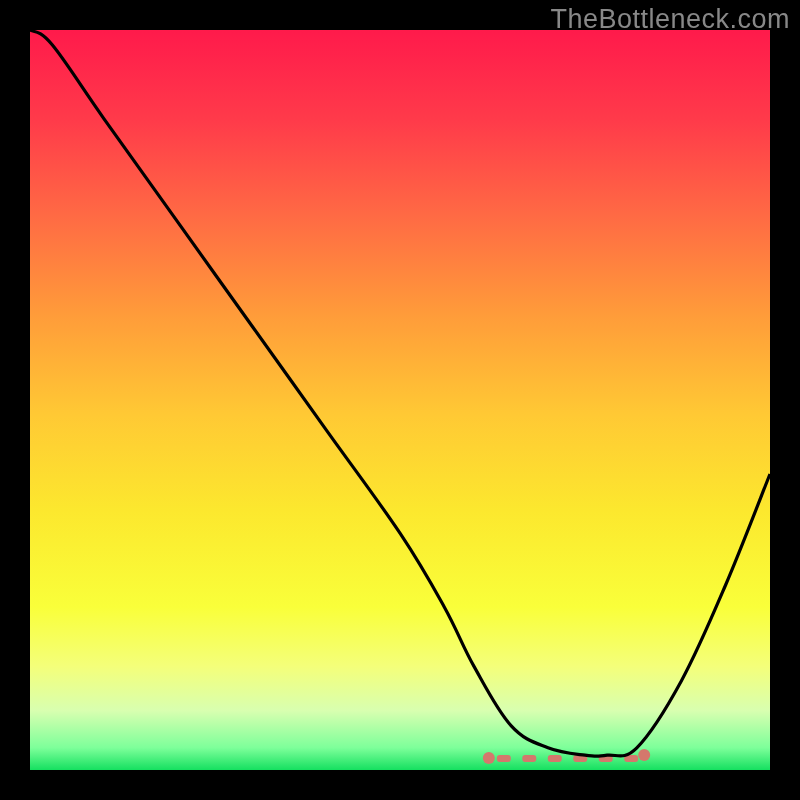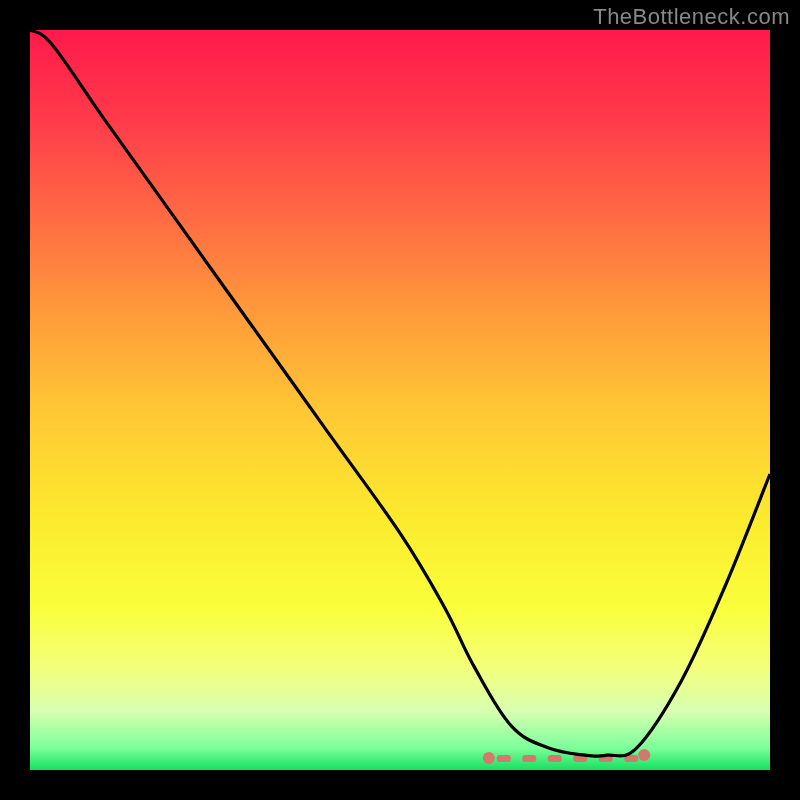--- a/index.html
+++ b/index.html
@@ -12,21 +12,21 @@
     width: 800px;
     height: 800px;
     position: relative;
     background: #000;
   }
   .watermark {
     position: absolute;
     top: 4px;
     right: 10px;
     color: #888;
-    font-size: 22px;
+    font-size: 27px;
     font-weight: 500;
     letter-spacing: 0.5px;
     z-index: 20;
   }
   .plot {
     position: absolute;
     left: 30px;
     top: 30px;
     width: 740px;
     height: 740px;

